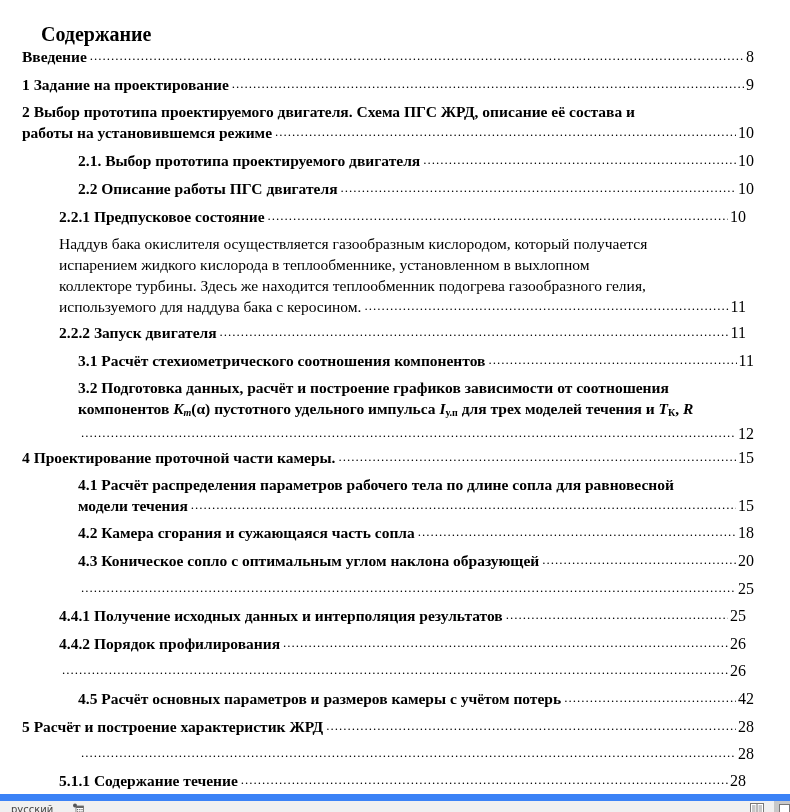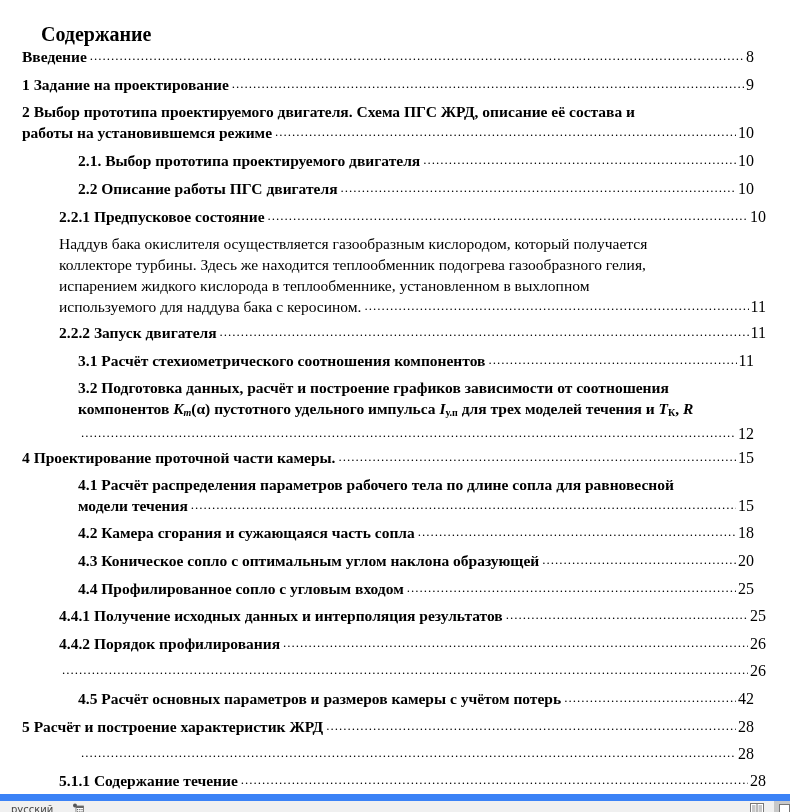--- a/index.html
+++ b/index.html
@@ -73,21 +73,21 @@
       font-size: 13px;
       letter-spacing: 1px;
     }
     .entry .last .page-num {
       flex: 0 0 auto;
       font-weight: normal;
       font-size: 16px;
     }
     .lvl1 { left: 22px; right: 36px; }
     .lvl2 { left: 40px; right: 36px; margin-left: 38px; }
-    .lvl3 { left: 59px; right: 24px; }
+    .lvl3 { left: 59px; right: 44px; }
     i.math { font-style: italic; }
     sub.s { font-size: 10px; vertical-align: -2px; font-style: normal; }
 
     .statusbar {
       position: absolute;
       left: 0;
       top: 794px;
       width: 790px;
       height: 18px;
       background: #f0f0f0;
@@ -177,22 +177,22 @@
     <div class="entry lvl3" style="top:160px">
       <div class="last">
           <span class="text">2.2.1 Предпусковое состояние</span>
           <span class="leader"></span>
           <span class="page-num">10</span>
         </div>
     </div>
 
     <div class="entry lvl3 plain" style="top:187px">
       <span class="line">Наддув бака окислителя осуществляется газообразным кислородом, который получается</span>
+      <span class="line">испарением жидкого кислорода в теплообменнике, установленном в выхлопном</span>
       <span class="line">коллекторе турбины. Здесь же находится теплообменник подогрева газообразного гелия,</span>
-      <span class="line">испарением жидкого кислорода в теплообменнике, установленном в выхлопном</span>
       <div class="last">
           <span class="text">используемого для наддува бака с керосином.</span>
           <span class="leader"></span>
           <span class="page-num">11</span>
         </div>
     </div>
 
     <div class="entry lvl3" style="top:276px">
       <div class="last">
           <span class="text">2.2.2 Запуск двигателя</span>
@@ -246,21 +246,20 @@
     <div class="entry lvl2" style="top:504px">
       <div class="last">
           <span class="text">4.3 Коническое сопло с оптимальным углом наклона образующей</span>
           <span class="leader"></span>
           <span class="page-num">20</span>
         </div>
     </div>
 
     <div class="entry lvl2" style="top:532px">
       <div class="last">
-          <span class="text">4.4 Профилированное сопло с угловым входом</span>
           <span class="leader"></span>
           <span class="page-num">25</span>
         </div>
     </div>
 
     <div class="entry lvl3" style="top:559px">
       <div class="last">
           <span class="text">4.4.1 Получение исходных данных и интерполяция результатов</span>
           <span class="leader"></span>
           <span class="page-num">25</span>

